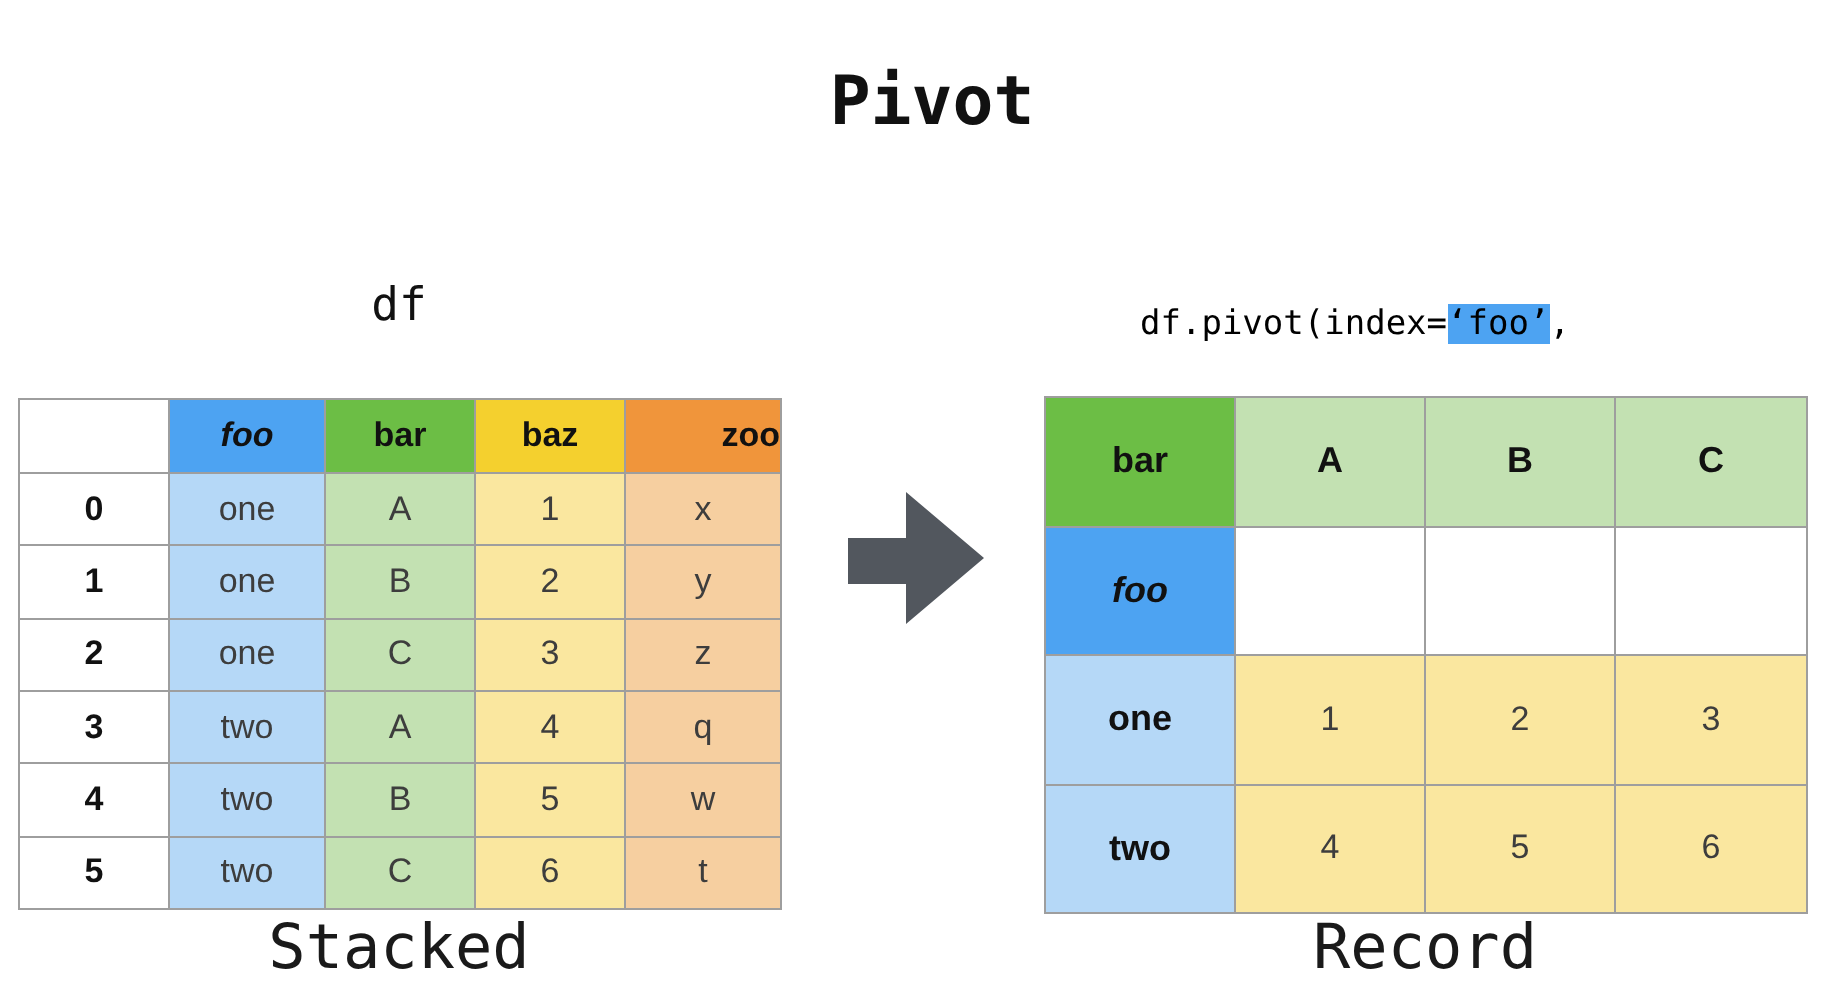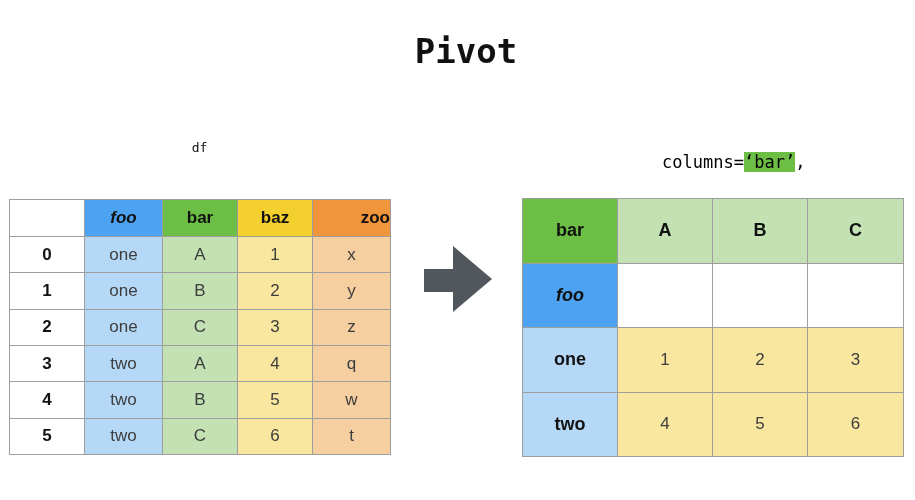--- a/index.html
+++ b/index.html
@@ -8,21 +8,21 @@
     --arrow:#52575E; --border:#9E9E9E;
   }
   *{margin:0;padding:0;box-sizing:border-box;}
   html,body{width:915px;height:500px;background:#ffffff;overflow:hidden;}
   .stage{position:relative;width:810px;height:500px;font-family:"Liberation Sans",sans-serif;}
 
   .title{position:absolute;top:31px;left:0;width:932px;text-align:center;
          font-family:"DejaVu Sans Mono",monospace;font-size:34px;font-weight:600;color:#111;}
 
   .df-label{position:absolute;top:140px;left:9px;width:381px;text-align:center;
-            font-family:"DejaVu Sans Mono",monospace;font-size:13px;font-weight:500;color:#111;}
+            font-family:"DejaVu Sans Mono",monospace;font-size:23px;font-weight:500;color:#111;}
 
   .code{position:absolute;top:105px;left:570px;
         font-family:"DejaVu Sans Mono",monospace;font-size:17px;line-height:23px;
         color:#000;white-space:pre;font-weight:500;}
   .code .hl-blue{background:var(--blue);}
   .code .hl-green{background:var(--green);}
   .code .hl-yellow{background:var(--yellow);}
 
   table{border-collapse:collapse;table-layout:fixed;}
   td{border:1px solid var(--border);text-align:center;vertical-align:middle;
@@ -56,20 +56,21 @@
 </head>
 <body>
 
 <div class="stage">
 
   <div class="title">Pivot</div>
 
   <div class="df-label">df</div>
 
   <div class="code">
+    <div><span>df.pivot(index=</span><span class="hl-blue">‘foo’</span><span>,</span></div>
     <div><span>         columns=</span><span class="hl-green">‘bar’</span><span>,</span></div>
     <div><span>         values=</span><span class="hl-yellow">‘baz’</span><span>)</span></div>
   </div>
 
   <table class="stacked">
     <colgroup>
         <col style="width:75px">
         <col style="width:78px">
         <col style="width:75px">
         <col style="width:75px">
@@ -160,14 +161,16 @@
     </tr>
     <tr>
       <td class="hdr cell-lblue">two</td>
       <td class="cell-lyellow">4</td>
       <td class="cell-lyellow">5</td>
       <td class="cell-lyellow">6</td>
     </tr>
   </tbody>
     </table>
 
+  <div class="caption left">Stacked</div>
+  <div class="caption right">Record</div>
 
 </div>
 
 </body></html>

